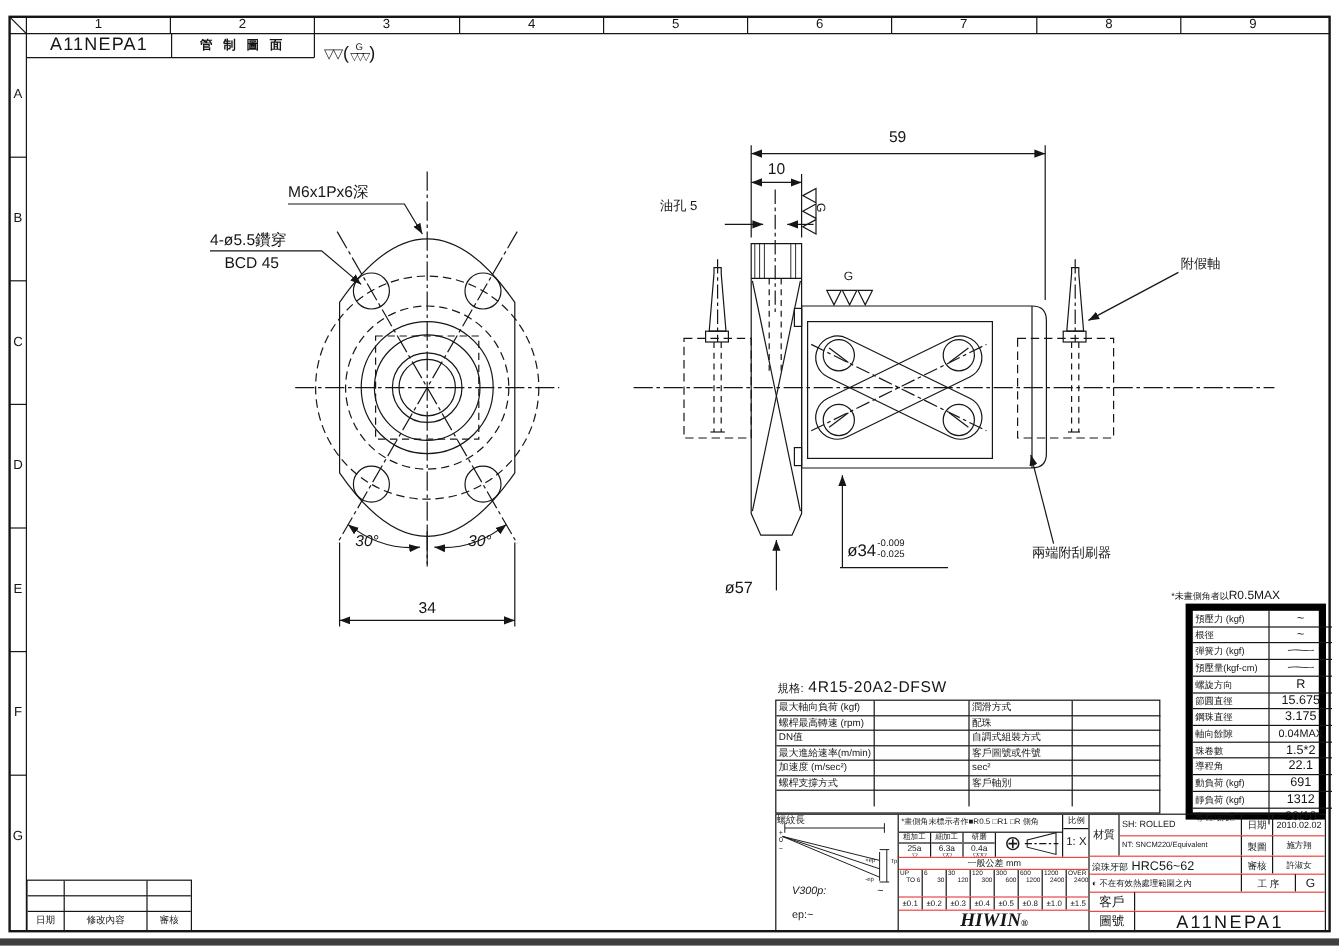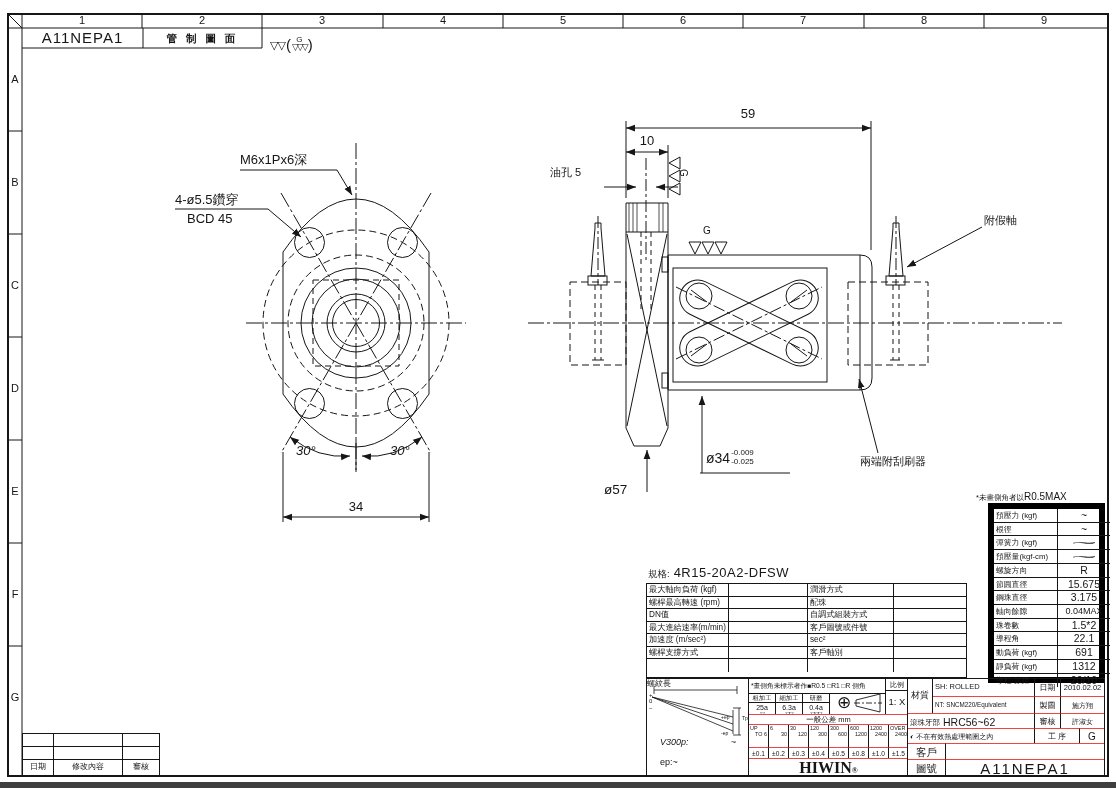--- a/index.html
+++ b/index.html
@@ -58,21 +58,21 @@
   .fin .fl{font-size:6.3px;border-bottom:1px solid #161616;line-height:8px}
   .fin .fv{font-size:7px;line-height:7px;padding-top:1px}
   .fin .ft{font-size:6px;letter-spacing:-1px;line-height:6px}
   .postol{font-size:17px;line-height:20px;text-align:center}
   .scale-lbl{font-size:7px;text-align:center;border-bottom:1px solid #161616;line-height:11px}
   .scale-val{font-size:9.5px;text-align:center;line-height:22px}
   .gentol{font-size:7.5px;text-align:center;line-height:10px}
   .tolhdr{display:flex;flex-direction:column;font-size:5.4px;line-height:1.05;padding:1px 1px 0 1px;box-sizing:border-box}
   .tolhdr .a{text-align:left}.tolhdr .b{text-align:right}
   .tolval{font-size:6.6px;text-align:center;line-height:11px}
-  .logo{font-family:"Liberation Serif","DejaVu Serif",serif;font-weight:bold;
+  .logo{font-family:"Liberation Serif","DejaVu Serif",serif;font-style:italic;font-weight:bold;
         text-align:center;line-height:18px;letter-spacing:0}
   .logo .br{font-size:16px}.logo .rg{font-size:8px}
   .mat-lbl{font-size:9px;line-height:32px;text-align:center}
   .mval1{font-size:7.5px;line-height:16px;padding-left:2px}
   .mval2{font-size:6.3px;line-height:15px;padding-left:2px}
   .rlbl{font-size:8px;text-align:center}
   .rval{font-size:7px;text-align:center}
   .hrc{display:flex;align-items:flex-end;gap:3px;padding-left:2px}
   .hrc .p1{font-size:7.5px}.hrc .p2{font-size:10.5px}
   .heat{font-size:7px;line-height:15px;padding-left:2px}

